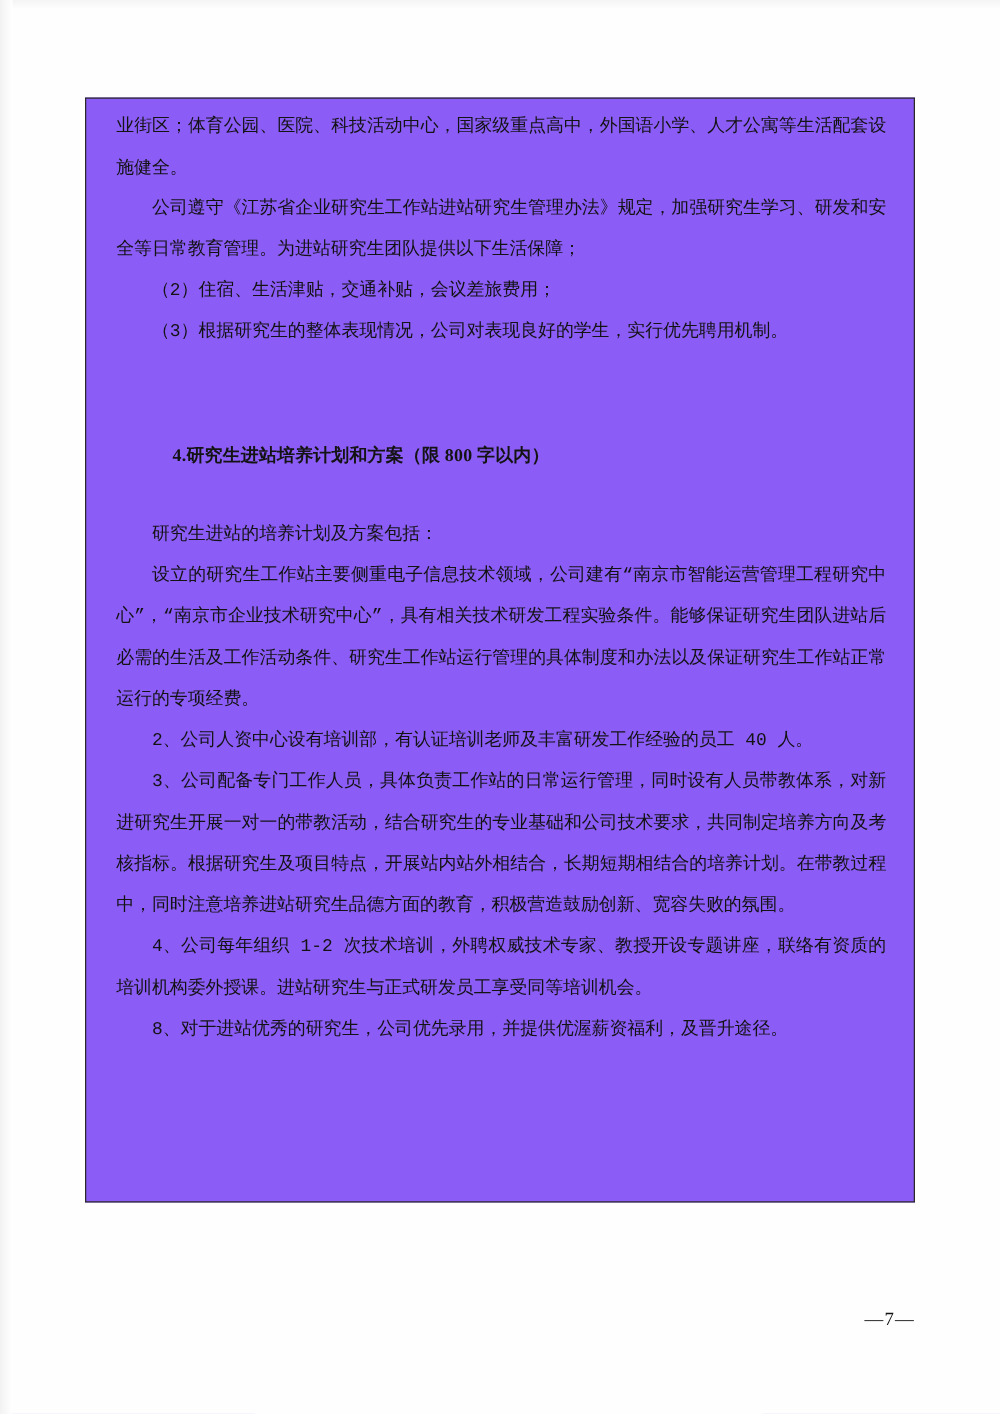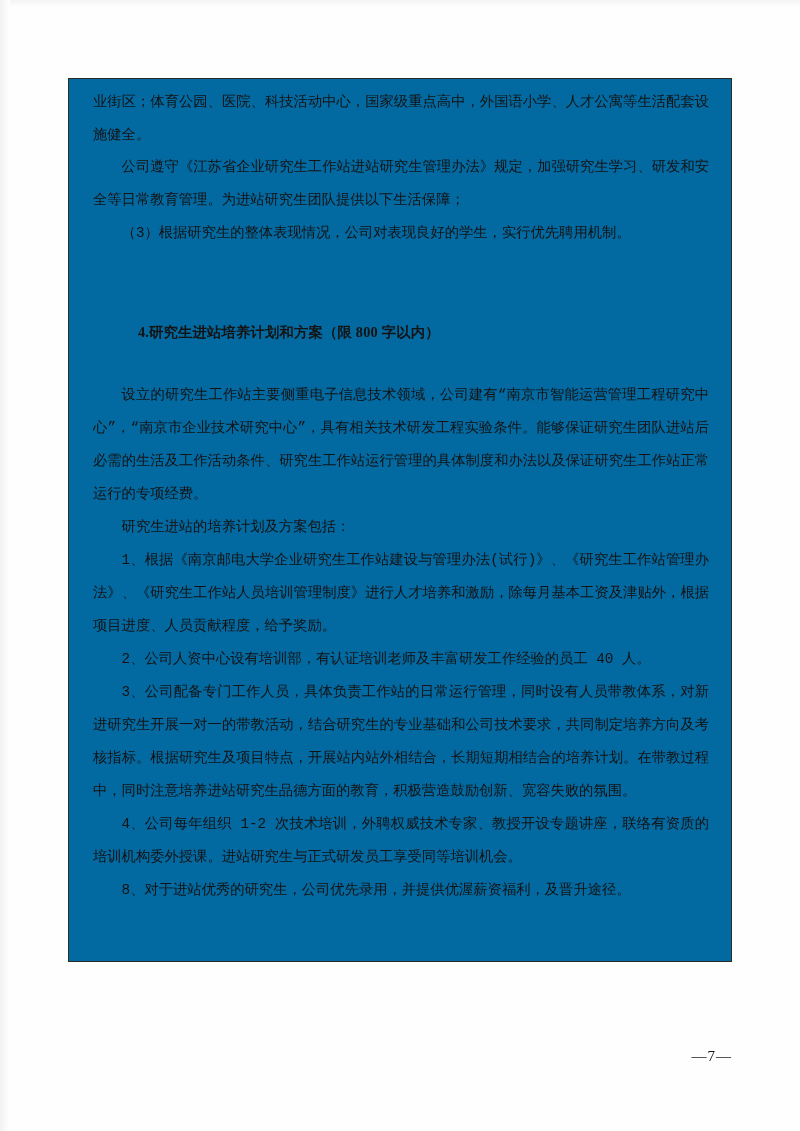--- a/index.html
+++ b/index.html
@@ -25,21 +25,21 @@
   }
   
   .doc-frame {
     position: absolute;
     left: 68px;
     top: 78px;
     width: 664px;
     height: 884px;
     border: 1px solid #2b2b2b;
     box-sizing: border-box;
-    background: #0369a1;
+    background: #8b5cf6;
   }
   .doc-body {
     position: absolute;
     left: 24px;
     top: 6px;
     width: 616px;
     box-sizing: border-box;
     font-size: 14.3px;
     line-height: 33px;
     text-align: justify;
@@ -101,31 +101,31 @@
 
 <div class="page">
   <div class="scan-edge-top"></div>
   <div class="scan-edge-left"></div>
 
   <div class="doc-frame">
     <div class="doc-body">
 
       <p class="p-noindent">业街区；体育公园、医院、科技活动中心，国家级重点高中，外国语小学、人才公寓等生活配套设施健全。</p>
       <p class="p-indent">公司遵守《江苏省企业研究生工作站进站研究生管理办法》规定，加强研究生学习、研发和安全等日常教育管理。为进站研究生团队提供以下生活保障；</p>
+      <p class="p-indent">（2）住宿、生活津贴，交通补贴，会议差旅费用；</p>
       <p class="p-indent">（3）根据研究生的整体表现情况，公司对表现良好的学生，实行优先聘用机制。</p>
 
       <div class="spacer-lg"></div>
 
       <p class="heading">4.研究生进站培养计划和方案（限 800 字以内）</p>
 
       <div class="spacer-sm"></div>
 
+      <p class="p-indent">研究生进站的培养计划及方案包括：</p>
       <p class="p-indent">设立的研究生工作站主要侧重电子信息技术领域，公司建有“南京市智能运营管理工程研究中心”，“南京市企业技术研究中心”，具有相关技术研发工程实验条件。能够保证研究生团队进站后必需的生活及工作活动条件、研究生工作站运行管理的具体制度和办法以及保证研究生工作站正常运行的专项经费。</p>
-      <p class="p-indent">研究生进站的培养计划及方案包括：</p>
-      <p class="p-indent">1、根据《南京邮电大学企业研究生工作站建设与管理办法(试行)》、《研究生工作站管理办法》、《研究生工作站人员培训管理制度》进行人才培养和激励，除每月基本工资及津贴外，根据项目进度、人员贡献程度，给予奖励。</p>
       <p class="p-indent">2、公司人资中心设有培训部，有认证培训老师及丰富研发工作经验的员工 40 人。</p>
       <p class="p-indent">3、公司配备专门工作人员，具体负责工作站的日常运行管理，同时设有人员带教体系，对新进研究生开展一对一的带教活动，结合研究生的专业基础和公司技术要求，共同制定培养方向及考核指标。根据研究生及项目特点，开展站内站外相结合，长期短期相结合的培养计划。在带教过程中，同时注意培养进站研究生品德方面的教育，积极营造鼓励创新、宽容失败的氛围。</p>
       <p class="p-indent">4、公司每年组织 1-2 次技术培训，外聘权威技术专家、教授开设专题讲座，联络有资质的培训机构委外授课。进站研究生与正式研发员工享受同等培训机会。</p>
       <p class="p-indent">8、对于进站优秀的研究生，公司优先录用，并提供优渥薪资福利，及晋升途径。</p>
     </div>
   </div>
 
   <div class="page-number">—7—</div>
 </div>
 

